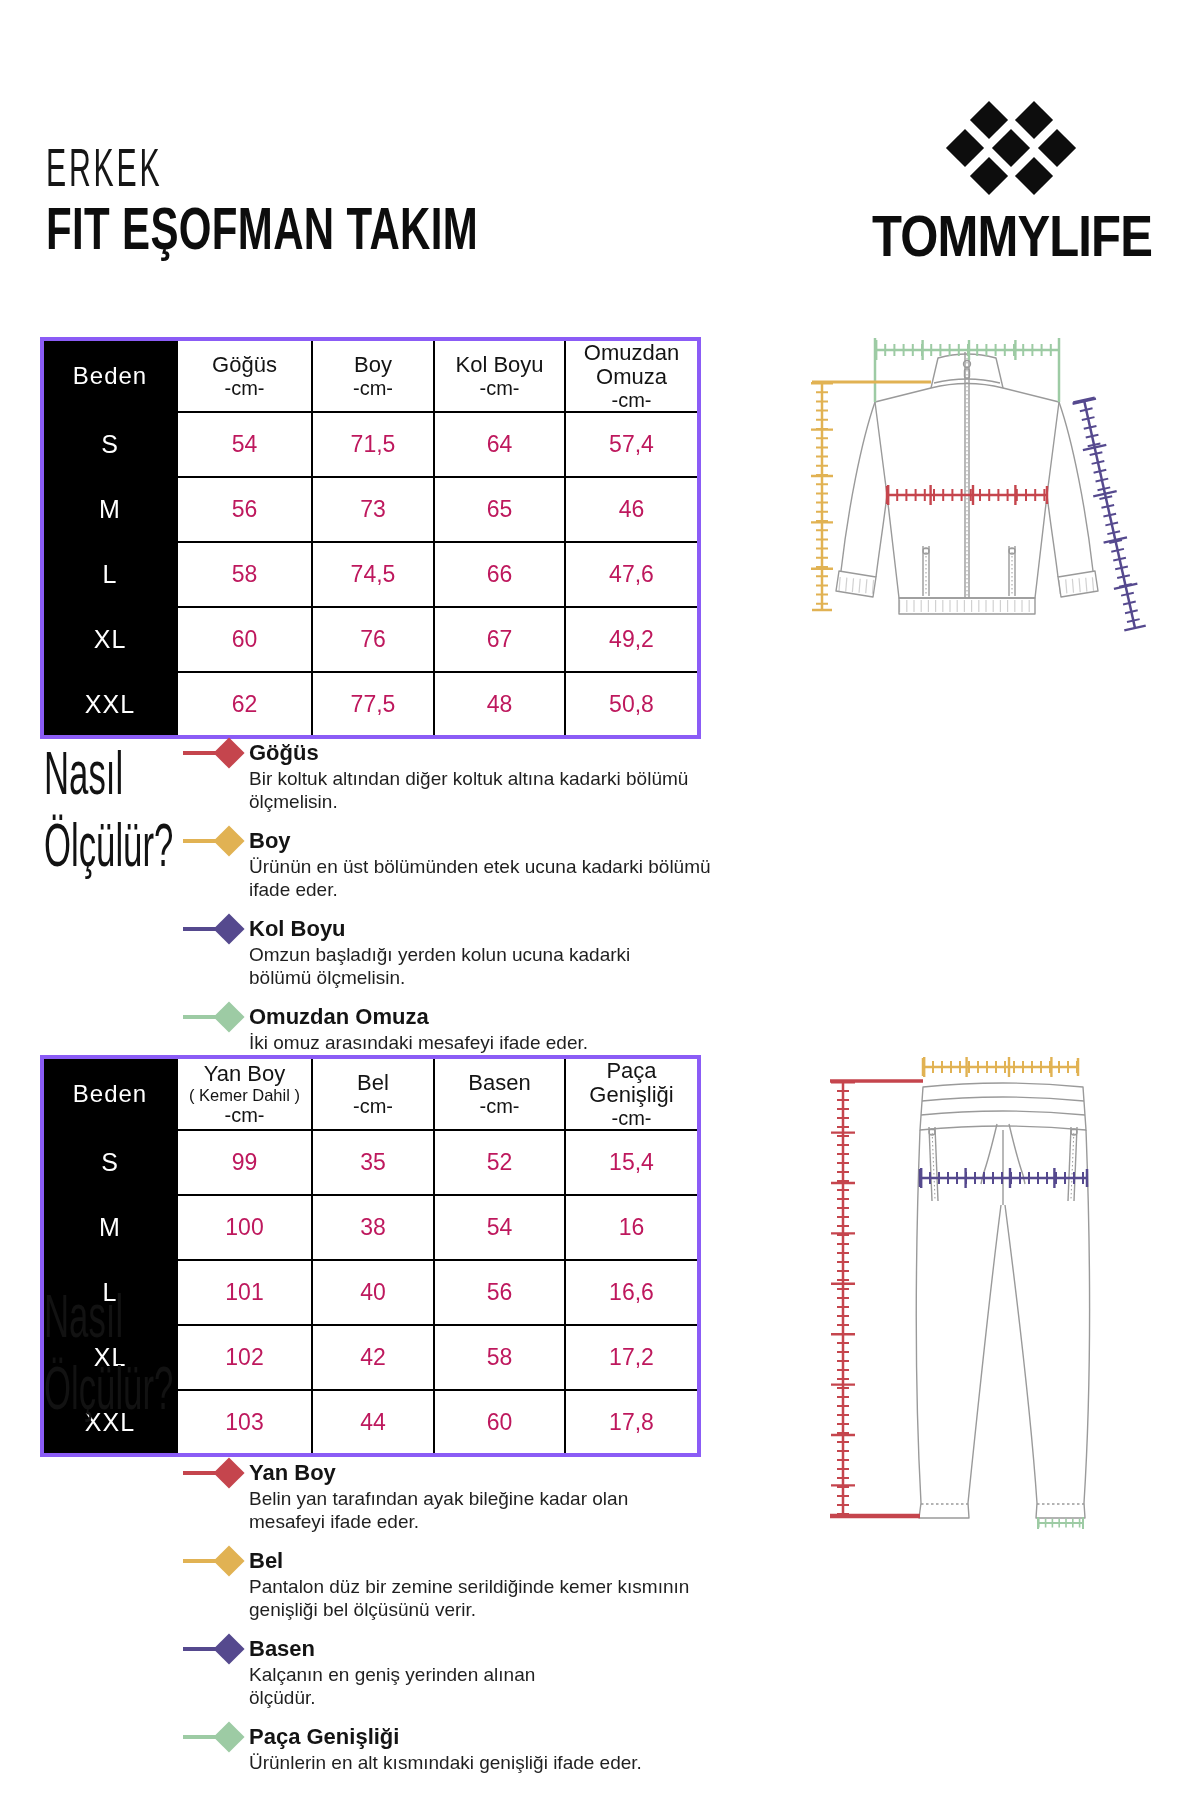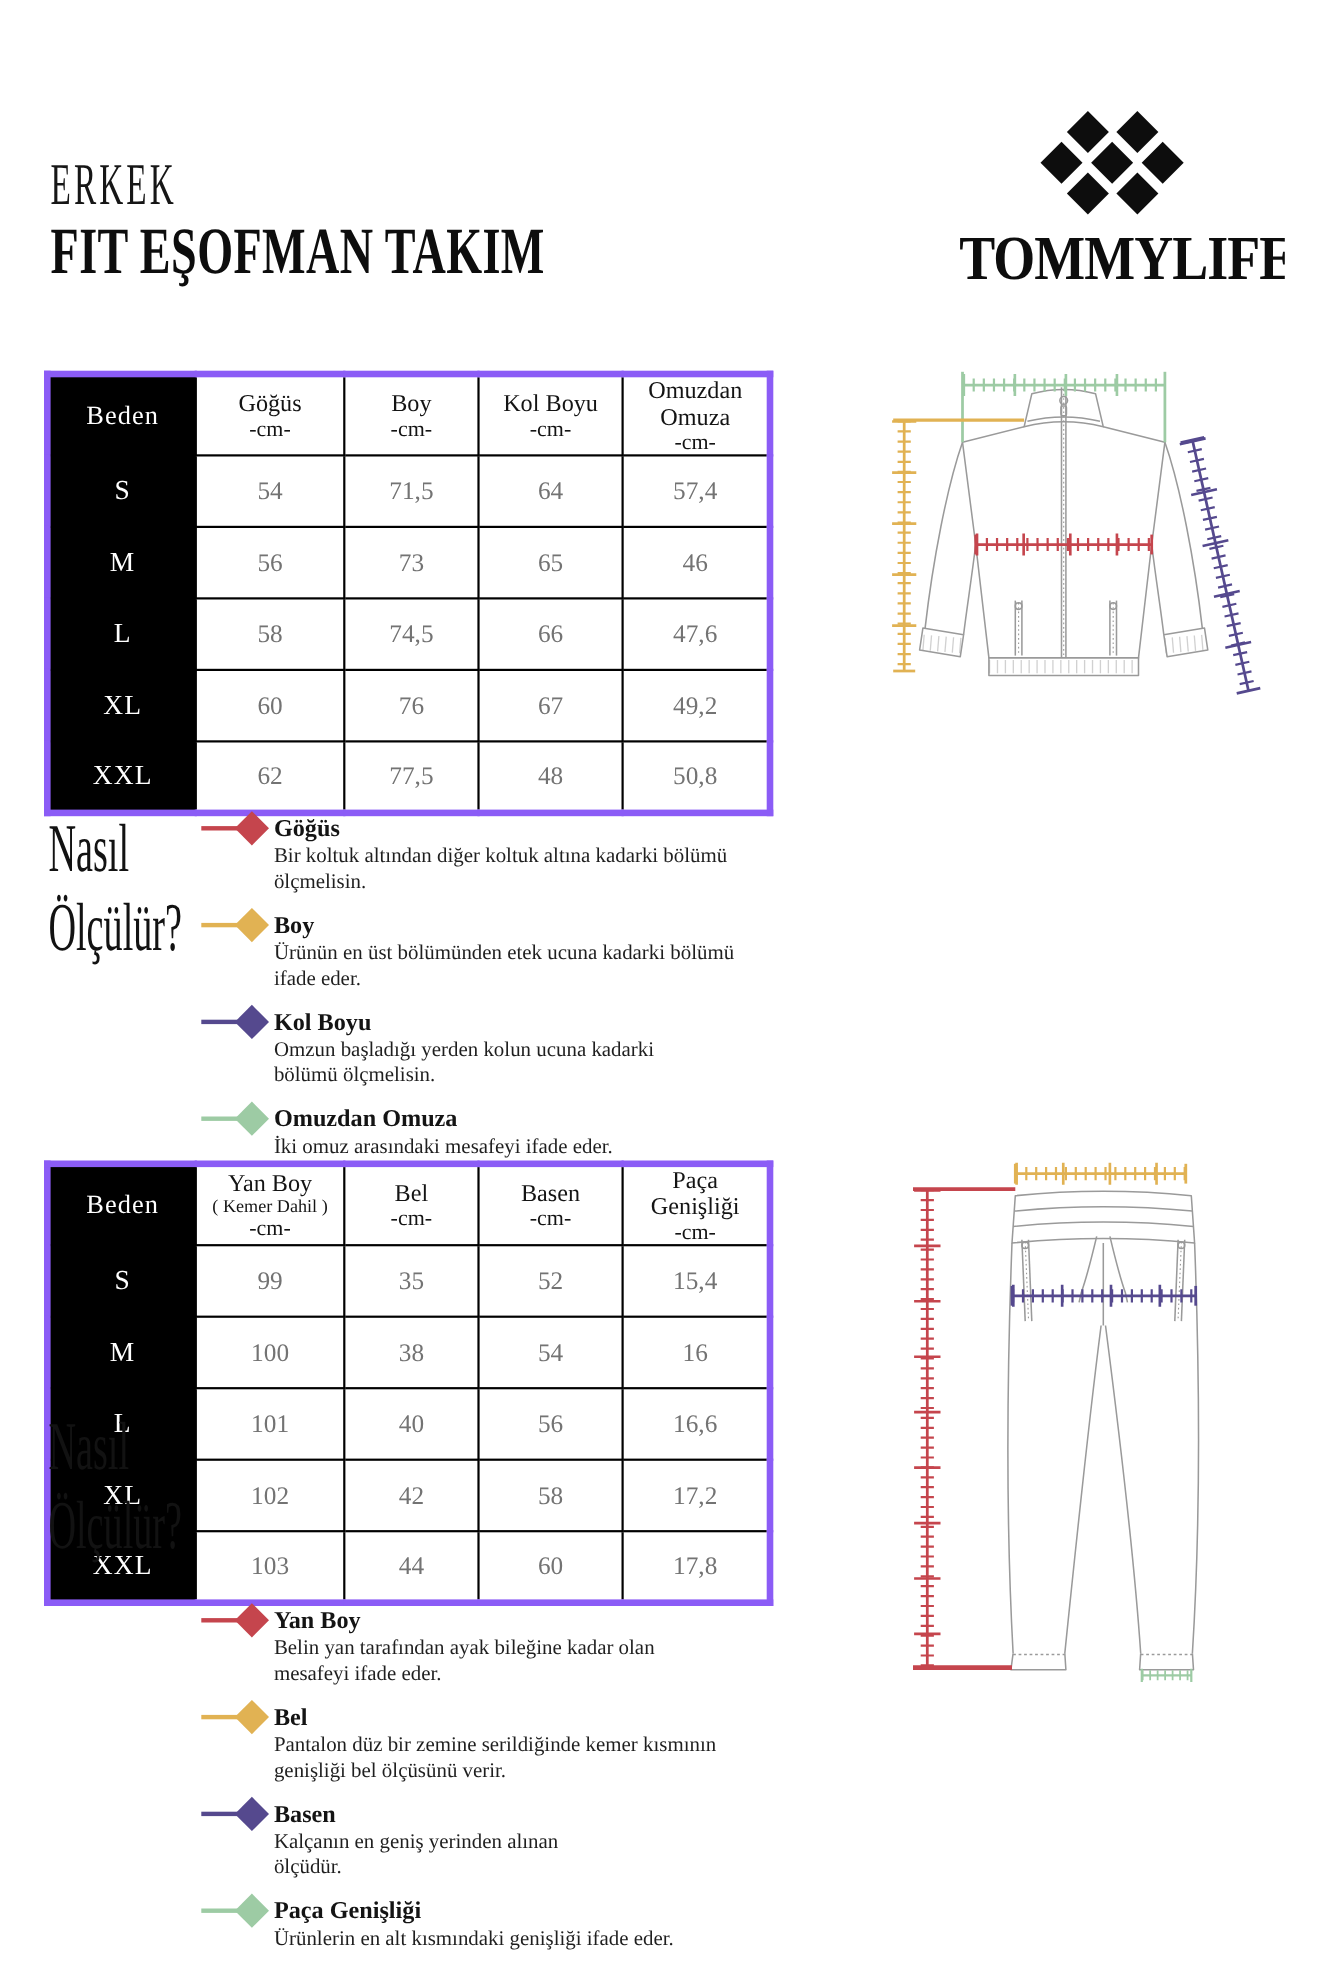--- a/index.html
+++ b/index.html
@@ -1,42 +1,42 @@
 <!DOCTYPE html>
 <html><head>
 <meta charset="utf-8">
 <style>
   html,body{margin:0;padding:0;background:#fff;}
   .page{position:relative;width:1168px;height:1800px;background:#ffffff;overflow:hidden;
-        font-family:Liberation Serif, serif;color:#111;}
+        font-family:Liberation Sans, sans-serif;color:#111;}
   .abs{position:absolute;}
 
   
   .category-title{left:46px;top:136px;font-size:54px;font-weight:400;letter-spacing:5px;
     transform:scaleX(0.56);transform-origin:0 0;white-space:nowrap;color:#161616;}
   .page-title{left:46px;top:194px;font-size:60px;font-weight:700;letter-spacing:0.5px;
     transform:scaleX(0.70);transform-origin:0 0;white-space:nowrap;color:#0d0d0d;}
   .brand-text{left:872px;top:203px;font-size:57px;font-weight:700;letter-spacing:-1px;
     transform:scaleX(0.86);transform-origin:0 0;white-space:nowrap;color:#0d0d0d;}
 
   
   table.size-table{position:absolute;left:40px;border-collapse:collapse;width:657px;height:389px;
-    table-layout:fixed;background:#fff;border:6px solid #8b5cf6;}
+    table-layout:fixed;background:#fff;border:4px solid #8b5cf6;}
   table.size-table td, table.size-table th{border:2px solid #000;text-align:center;vertical-align:middle;padding:0;}
   .t1{top:337px;} .t2{top:1055px;}
   col.c0{width:135px;} col.c1{width:135px;} col.c2{width:122px;} col.c3{width:131px;} col.c4{width:134px;}
   tr.head-row{height:64px;}
   tr.data-row{height:65px;}
   th.corner{background:#000;color:#fff;font-size:24px;font-weight:400;letter-spacing:1px;}
   td.size-cell{background:#000;color:#fff;font-size:25px;letter-spacing:1px;border-top-color:#000;border-bottom-color:#000;}
   th.col-head{font-weight:400;color:#141414;}
   .th-title{font-size:22px;line-height:24px;}
   .th-sub{font-size:16.5px;line-height:18px;}
   .th-unit{font-size:20px;line-height:22px;}
-  td.value-cell{font-size:23px;color:#737373;}
+  td.value-cell{font-size:23px;color:#be185d;}
 
   
   .howto{font-size:62px;font-weight:400;transform:scaleX(0.56);transform-origin:0 0;
     white-space:nowrap;color:#121212;}
   .howto1a{left:44px;top:737px;} .howto1b{left:44px;top:809px;}
   .howto2a{left:44px;top:1280px;} .howto2b{left:44px;top:1352px;}
 
   
   .legend{position:absolute;left:183px;width:560px;}
   .legend1{top:740px;} .legend2{top:1460px;}

